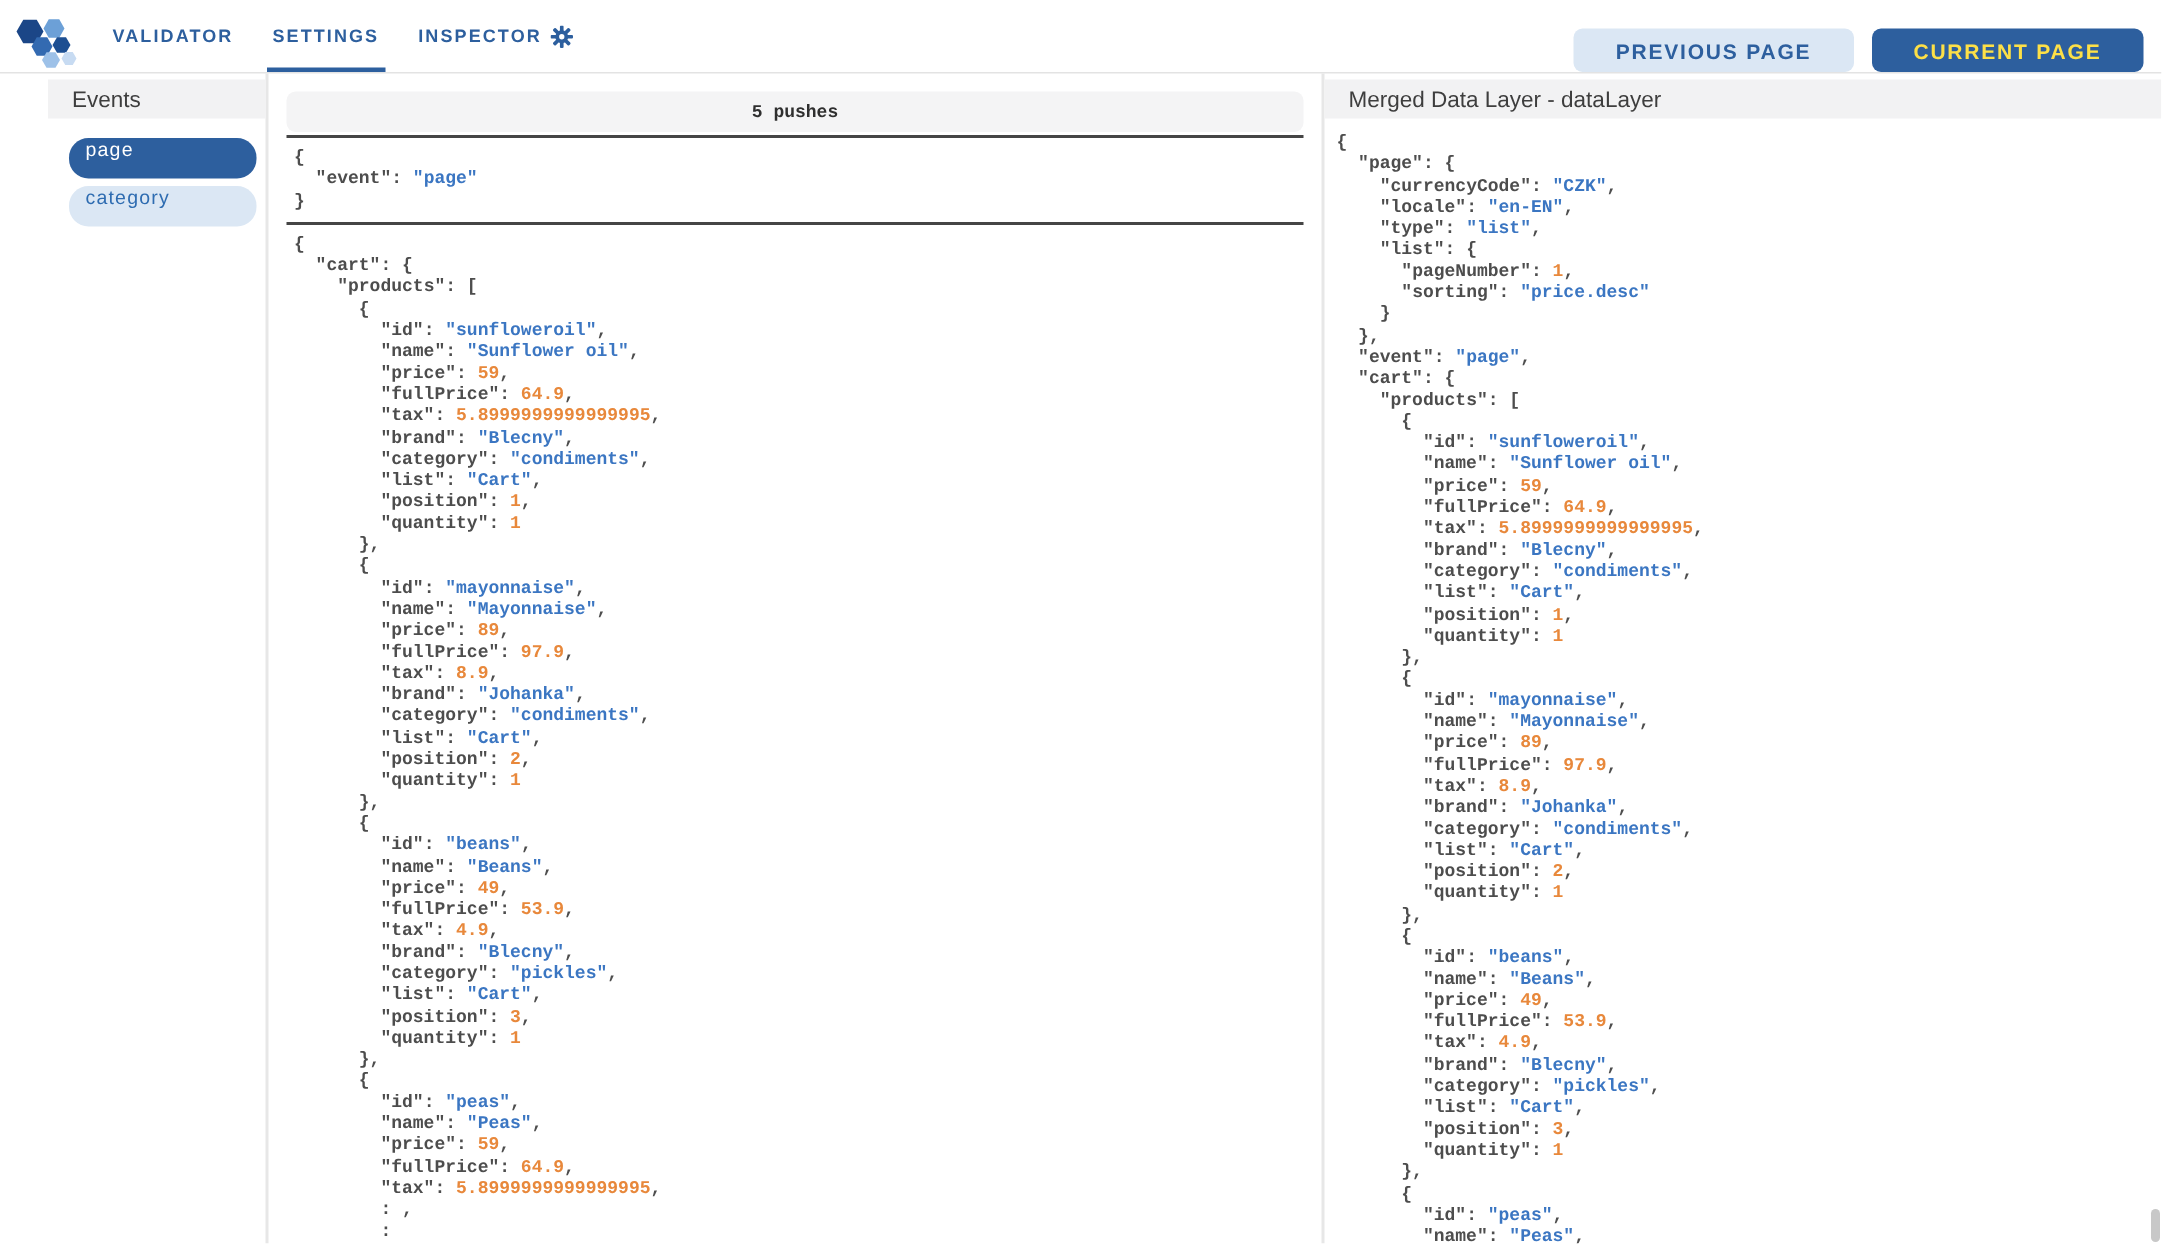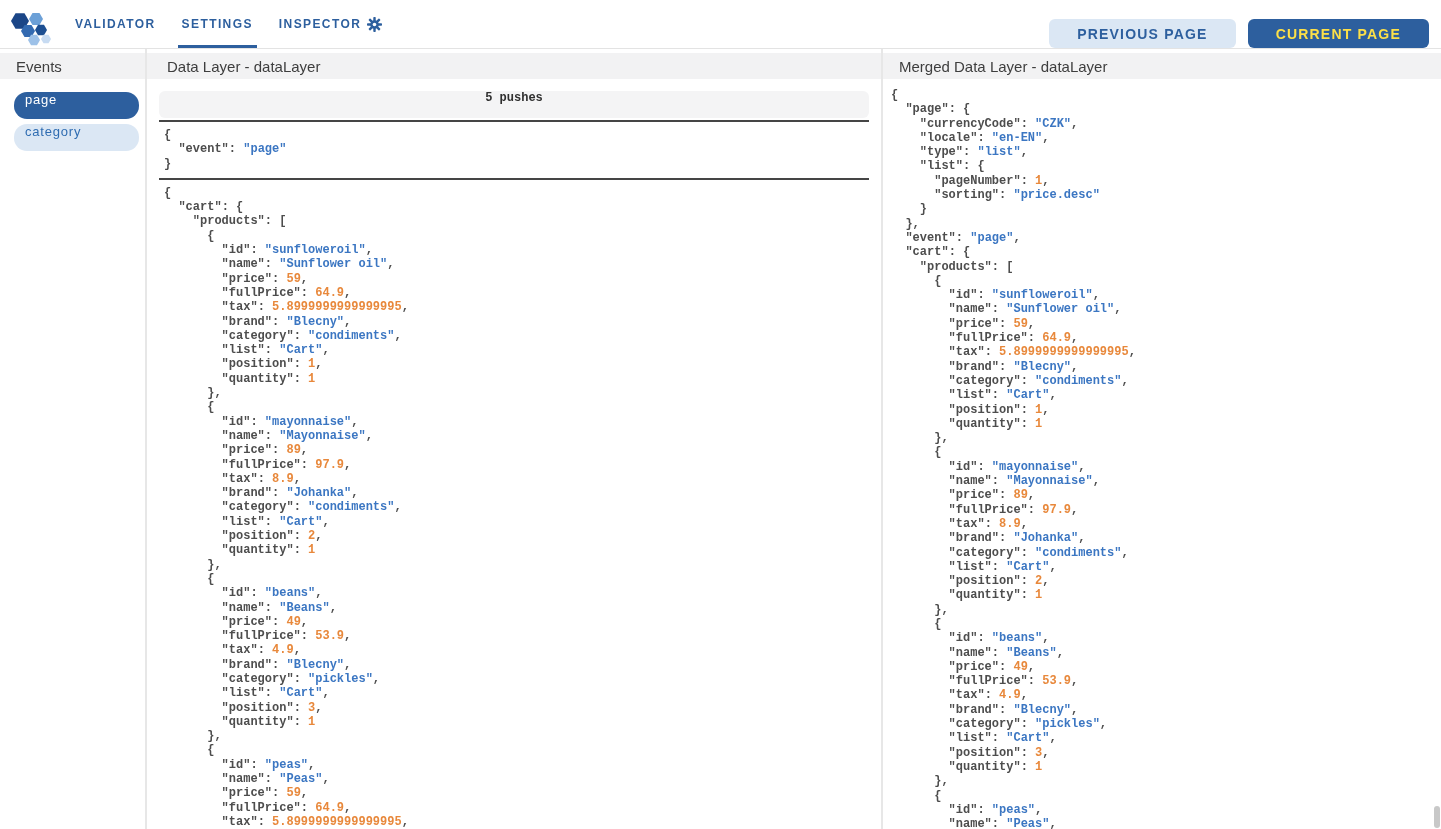--- a/index.html
+++ b/index.html
@@ -34,21 +34,21 @@
     content:"";position:absolute;left:-4px;right:-4px;bottom:0;height:3px;background:var(--accent);
   }
   .topnav .spacer{flex:1;}
   .nav-btn{
     height:29px;border:none;border-radius:6px;padding:0 28px;margin-left:12px;
     font-family:"Liberation Sans",sans-serif;font-size:14px;font-weight:bold;letter-spacing:1.2px;cursor:pointer;
   }
   .nav-btn.light{background:var(--accent-light-bg);color:var(--accent);}
   .nav-btn.dark{background:var(--accent);color:#fde047;}
   
-  .main{display:flex;height:780px;}
+  .main{display:flex;height:780px;padding-left:32px;}
   .sidebar{width:147px;border-right:2px solid var(--divider);}
   .mid-panel{flex:1;border-right:2px solid var(--divider);overflow:hidden;}
   .right-panel{width:558px;overflow:hidden;}
   .panel-header{
     height:26px;margin-top:4px;background:var(--panel-header-bg);
     display:flex;align-items:center;font-size:15px;color:#3e3e3e;
   }
   .sidebar .panel-header{padding-left:16px;}
   .mid-panel .panel-header{padding-left:20px;}
   .right-panel .panel-header{padding-left:16px;}
@@ -57,21 +57,21 @@
   .event-btn{
     height:27px;border-radius:13px;margin-bottom:5px;display:flex;align-items:flex-start;
     padding:0 11px;font-size:13px;font-weight:normal;letter-spacing:0.8px;cursor:pointer;
   }
   .event-btn.active{background:var(--accent);color:#fff;}
   .event-btn.inactive{background:var(--accent-light-bg);color:#2e6cb1;}
   
   .mid-content{padding:12px 12px 0 12px;}
   .push-count-bar{
     height:27px;border-radius:6px;background:var(--pushes-bar-bg);
-    display:flex;align-items:flex-start;justify-content:center;
+    display:flex;align-items:center;justify-content:center;
     font-family:"Liberation Mono",monospace;font-size:12px;font-weight:bold;color:#2f2f2f;
     margin-bottom:2px;
   }
   .push{border-bottom:2px solid var(--push-border);padding:6px 0 7px 5px;}
   .push:first-of-type{border-top:2px solid var(--push-border);}
   pre.json{
     margin:0;font-family:"Liberation Mono",monospace;font-size:12px;line-height:14.3px;
     font-weight:bold;color:var(--json-key);
   }
   .j-key{color:var(--json-key);}
@@ -142,23 +142,20 @@
       <div class="event-btn active">
         <span>page</span>
       </div>
       <div class="event-btn inactive">
         <span>category</span>
       </div>
     </div>
   </div>
 
   <div class="mid-panel">
-    <div class="panel-header">
-      <span>Data Layer - dataLayer</span>
-    </div>
     <div class="mid-content">
       <div class="push-count-bar">
         <span>5 pushes</span>
       </div>
       <div>
         <div class="push">
           <pre class="json">{
   <span class="j-key">"event"</span>: <span class="j-str">"page"</span>
 }</pre>
         </div>

